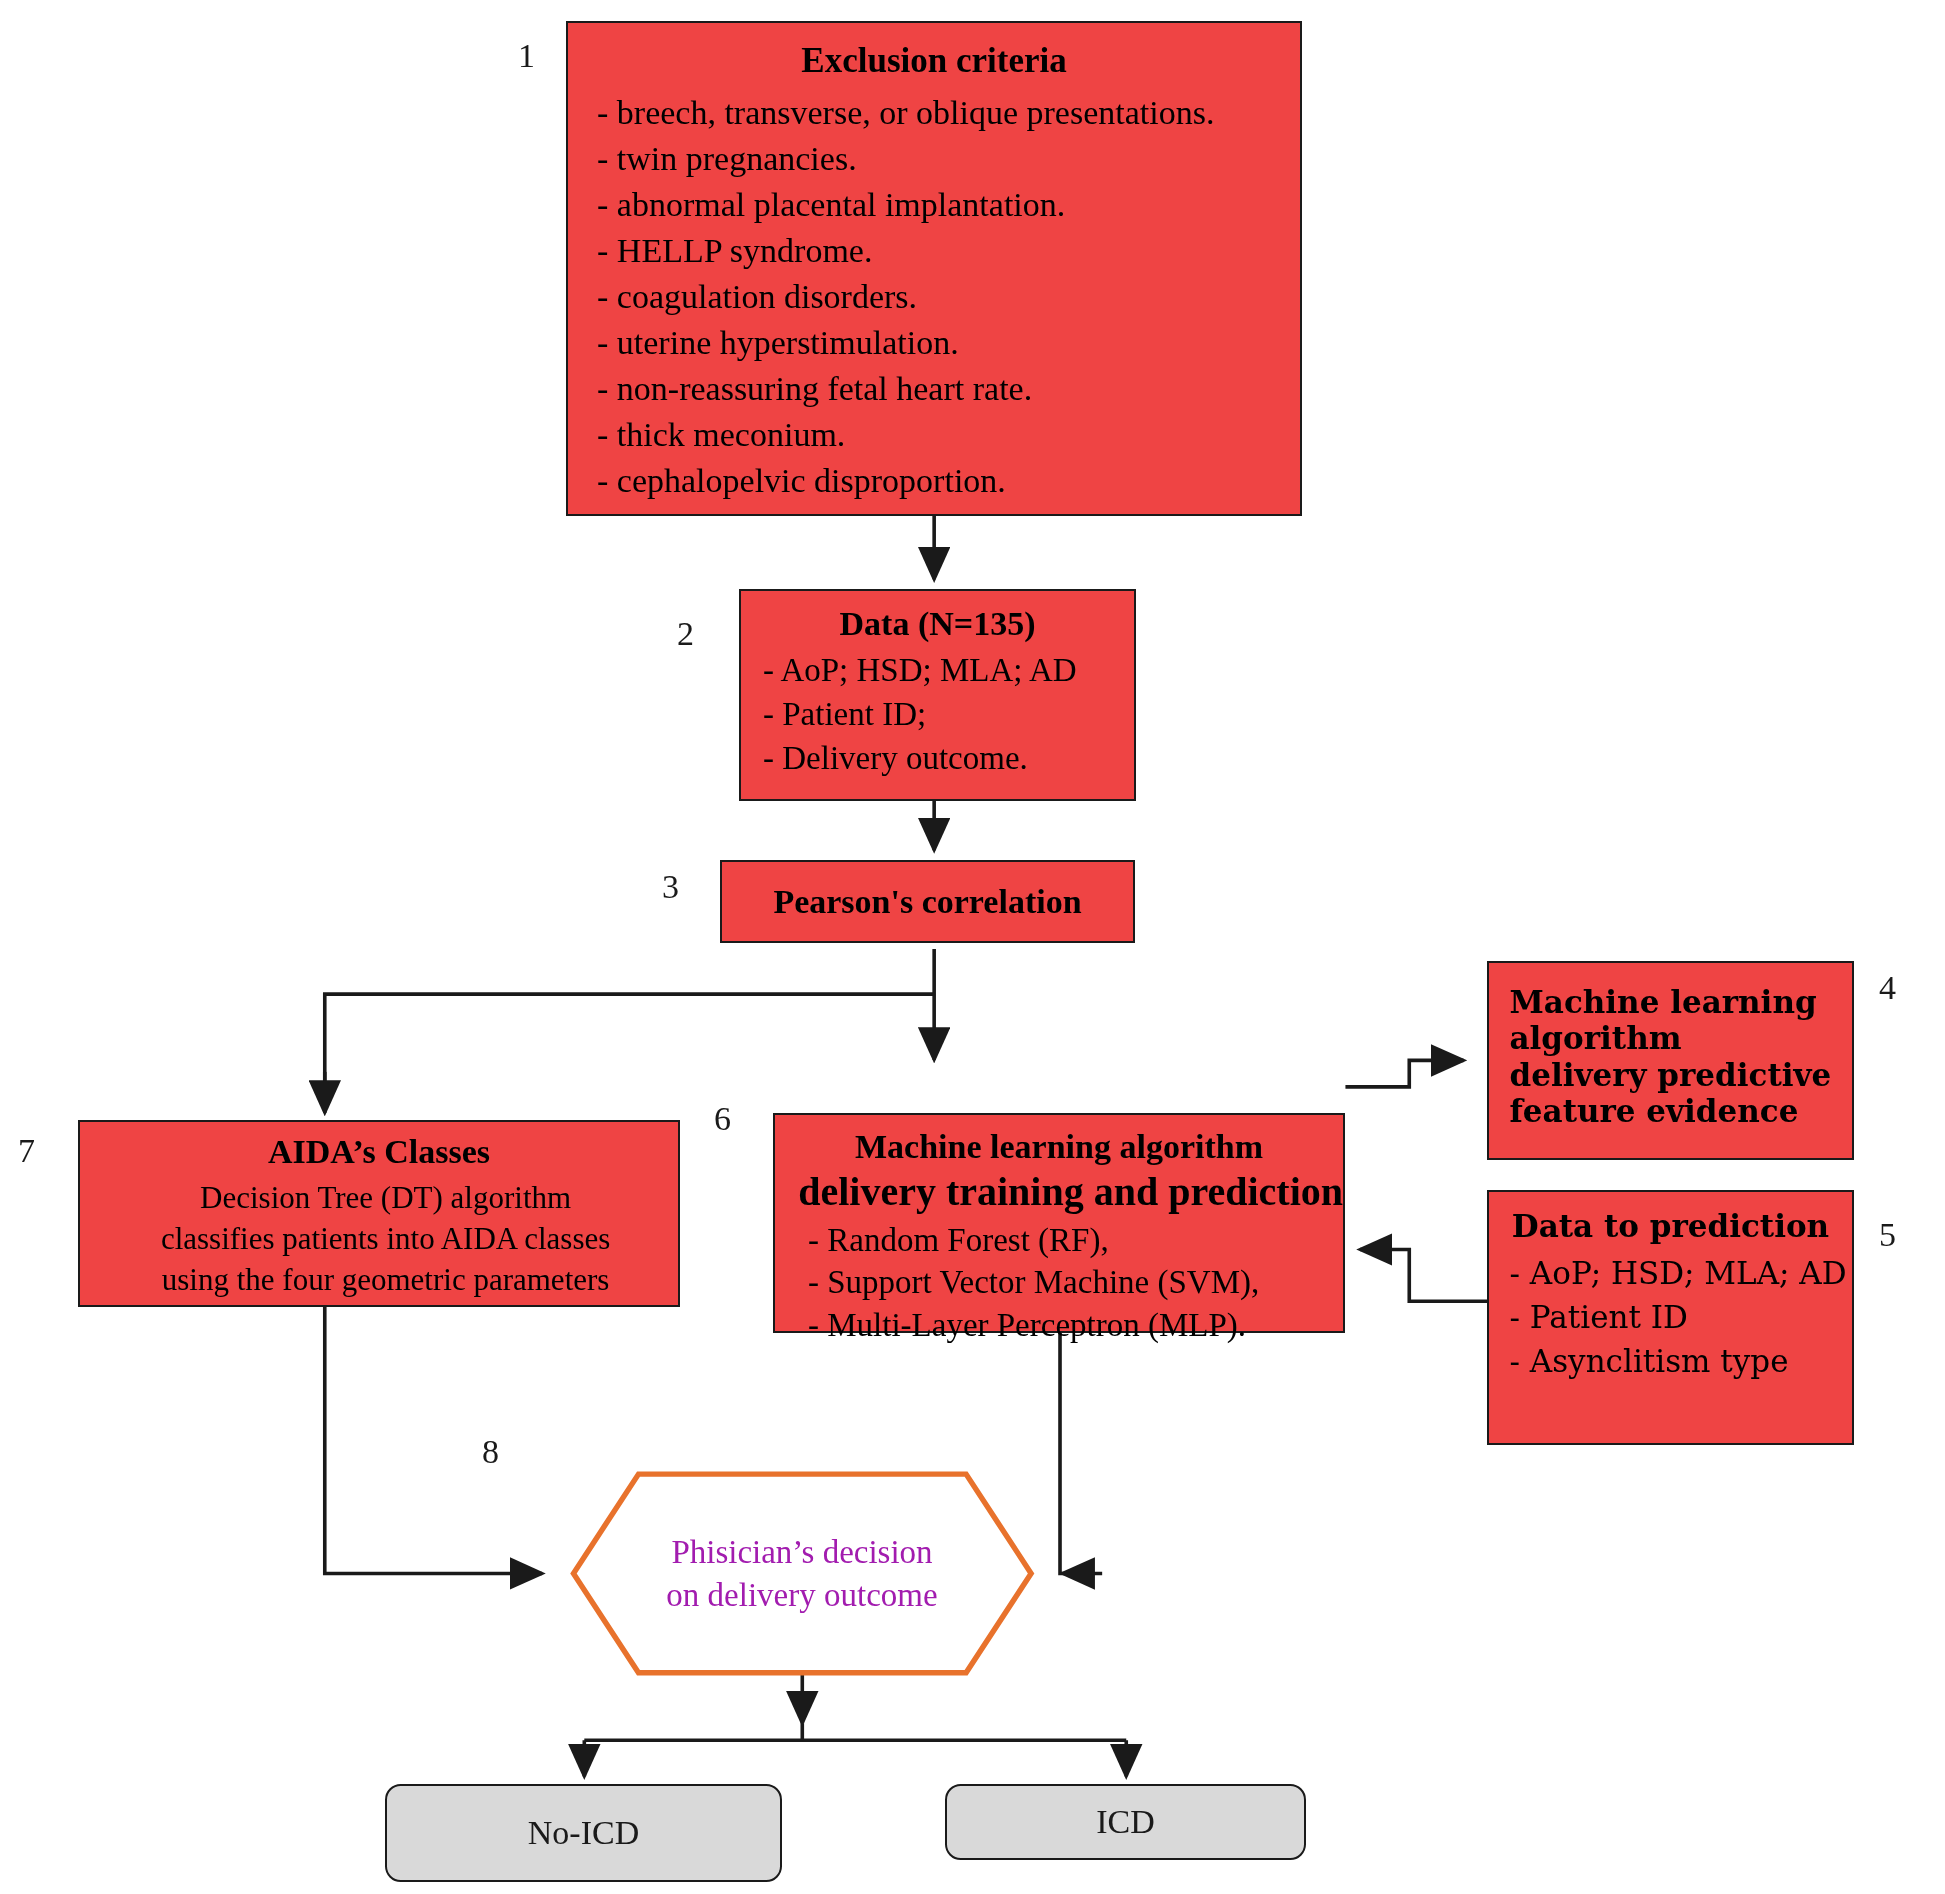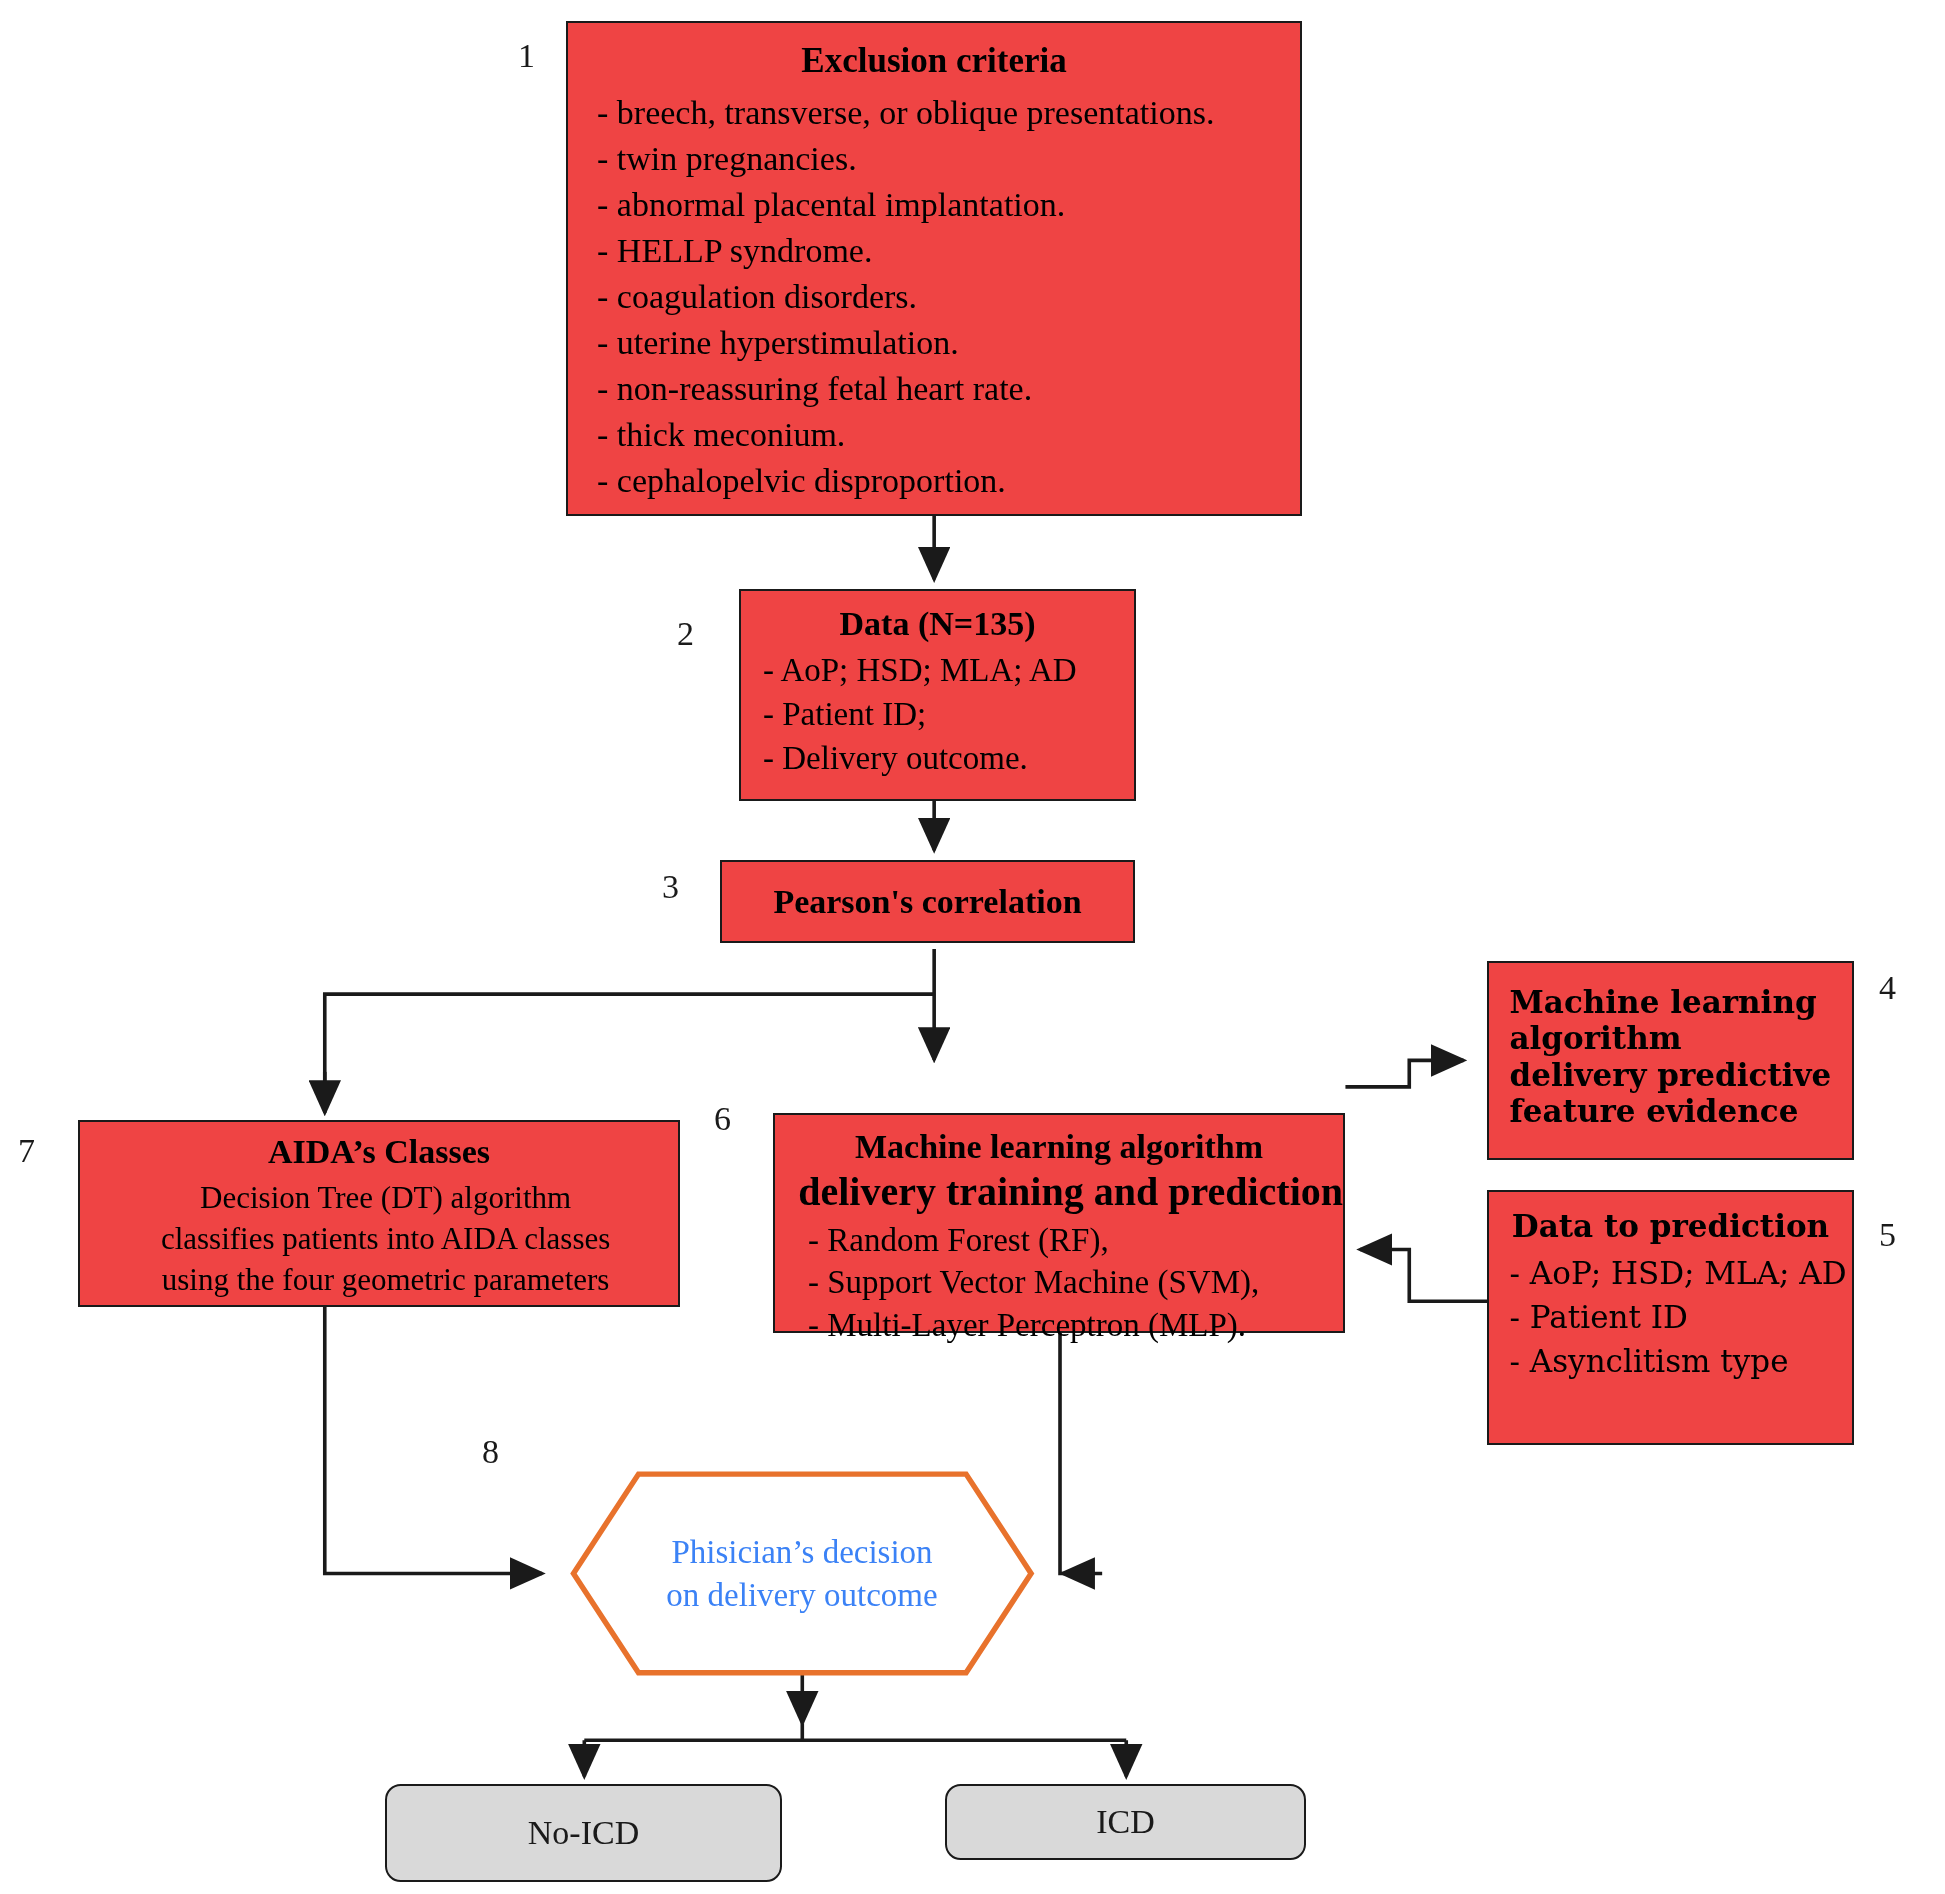--- a/index.html
+++ b/index.html
@@ -120,21 +120,21 @@
   #hex8 {
     position: absolute;
     left: 573px; top: 1474px; width: 458px; height: 199px;
   }
   #hex8 .hex-label {
     position: absolute;
     left: 0; top: 0; width: 458px; height: 199px;
     display: flex; flex-direction: column;
     align-items: center; justify-content: center;
     font-size: 33px; line-height: 1.28;
-    color: #3b82f6;
+    color: #a21caf;
   }
 
   
   .terminal {
     position: absolute;
     box-sizing: border-box;
     background: #d9d9d9;
     border: 2.4px solid #1a1a1a;
     border-radius: 15.7px;
     display: flex; align-items: center; justify-content: center;

